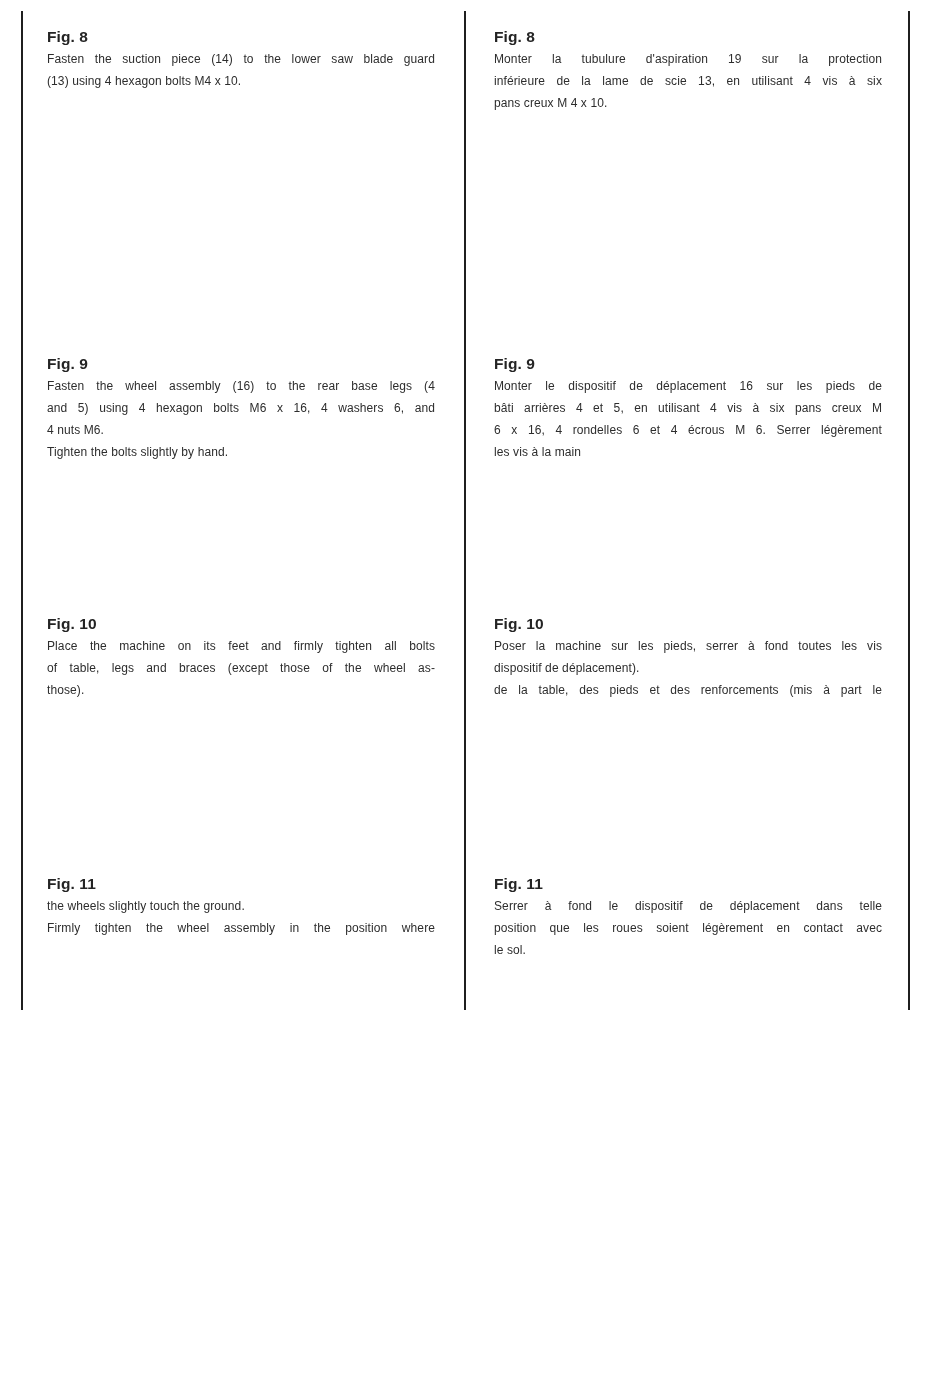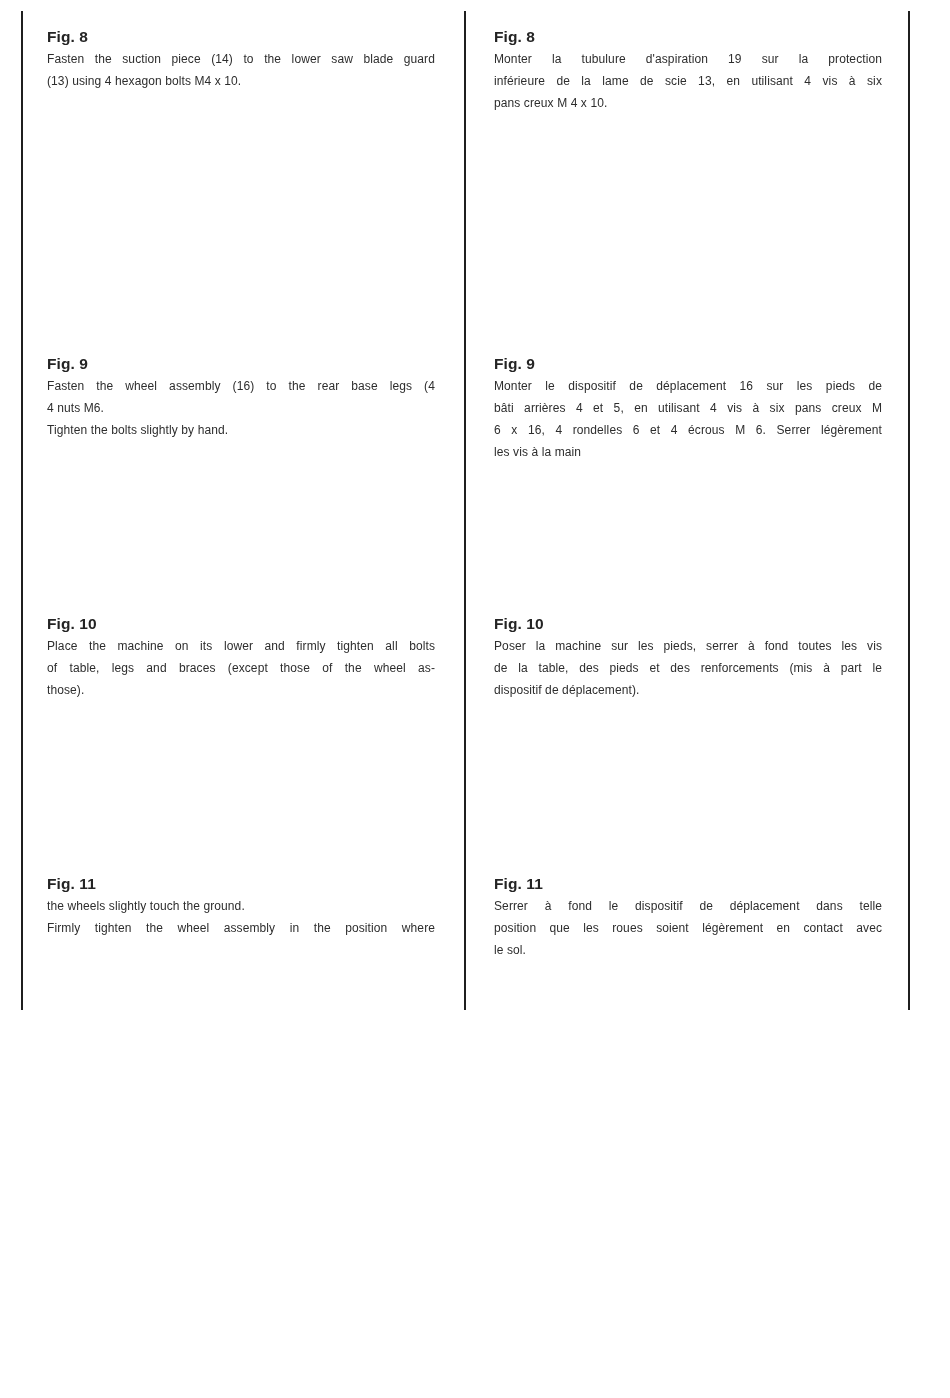--- a/index.html
+++ b/index.html
@@ -77,26 +77,27 @@
   <div class="rule rule-right"></div>
   <div class="col col-en" id="col-en">
       <div class="section" style="top: 26px;">
         <div class="fig-heading">Fig. 8</div>
         <div class="line just">Fasten the suction piece (14) to the lower saw blade guard</div>
         <div class="line">(13) using 4 hexagon bolts M4 x 10.</div>
       </div>
       <div class="section" style="top: 353px;">
         <div class="fig-heading">Fig. 9</div>
         <div class="line just">Fasten the wheel assembly (16) to the rear base legs (4</div>
+        <div class="line just">and 5) using 4 hexagon bolts M6 x 16, 4 washers 6, and</div>
         <div class="line">4 nuts M6.</div>
         <div class="line">Tighten the bolts slightly by hand.</div>
       </div>
       <div class="section" style="top: 613px;">
         <div class="fig-heading">Fig. 10</div>
-        <div class="line just">Place the machine on its lower and firmly tighten all bolts</div>
+        <div class="line just">Place the machine on its feet and firmly tighten all bolts</div>
         <div class="line just">of table, legs and braces (except those of the wheel as-</div>
         <div class="line">those).</div>
       </div>
       <div class="section" style="top: 873px;">
         <div class="fig-heading">Fig. 11</div>
         <div class="line">the wheels slightly touch the ground.</div>
         <div class="line just">Firmly tighten the wheel assembly in the position where</div>
       </div>
     </div>
   <div class="col col-fr" id="col-fr">
@@ -109,22 +110,22 @@
       <div class="section" style="top: 353px;">
         <div class="fig-heading">Fig. 9</div>
         <div class="line just">Monter le dispositif de déplacement 16 sur les pieds de</div>
         <div class="line just">bâti arrières 4 et 5, en utilisant 4 vis à six pans creux M</div>
         <div class="line just">6 x 16, 4 rondelles 6 et 4 écrous M 6. Serrer légèrement</div>
         <div class="line">les vis à la main</div>
       </div>
       <div class="section" style="top: 613px;">
         <div class="fig-heading">Fig. 10</div>
         <div class="line just">Poser la machine sur les pieds, serrer à fond toutes les vis</div>
+        <div class="line">dispositif de déplacement).</div>
         <div class="line just">de la table, des pieds et des renforcements (mis à part le</div>
-        <div class="line">dispositif de déplacement).</div>
       </div>
       <div class="section" style="top: 873px;">
         <div class="fig-heading">Fig. 11</div>
         <div class="line just">Serrer à fond le dispositif de déplacement dans telle</div>
         <div class="line just">position que les roues soient légèrement en contact avec</div>
         <div class="line">le sol.</div>
       </div>
     </div>
   <div class="page-number">25</div>
 </div>

